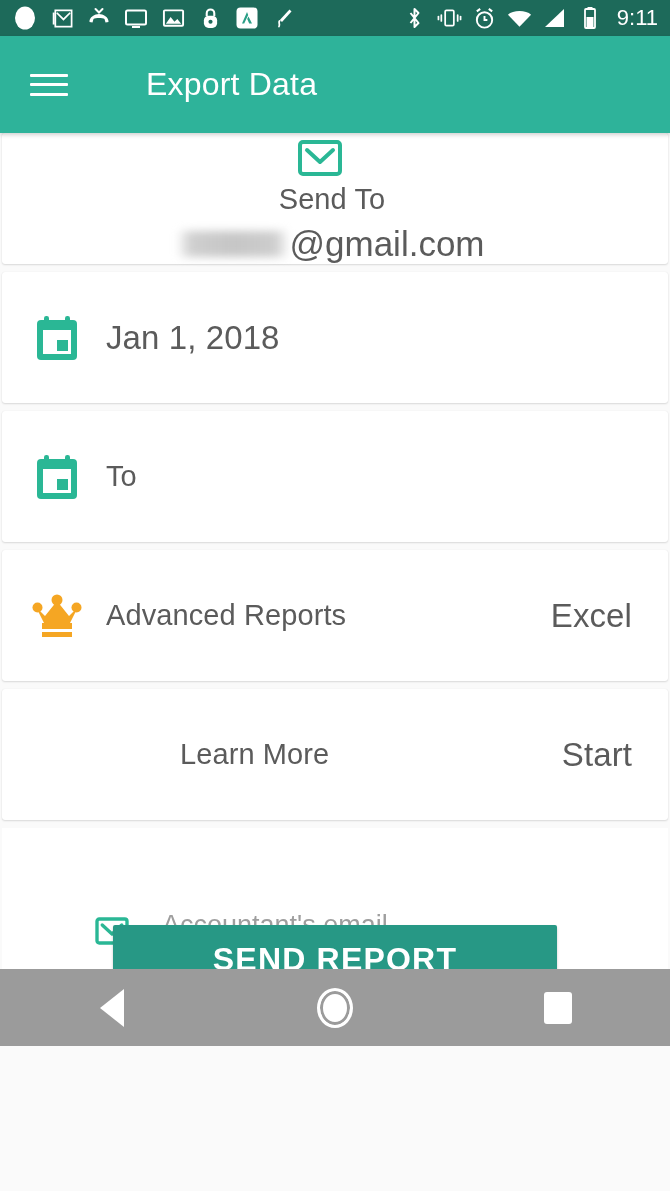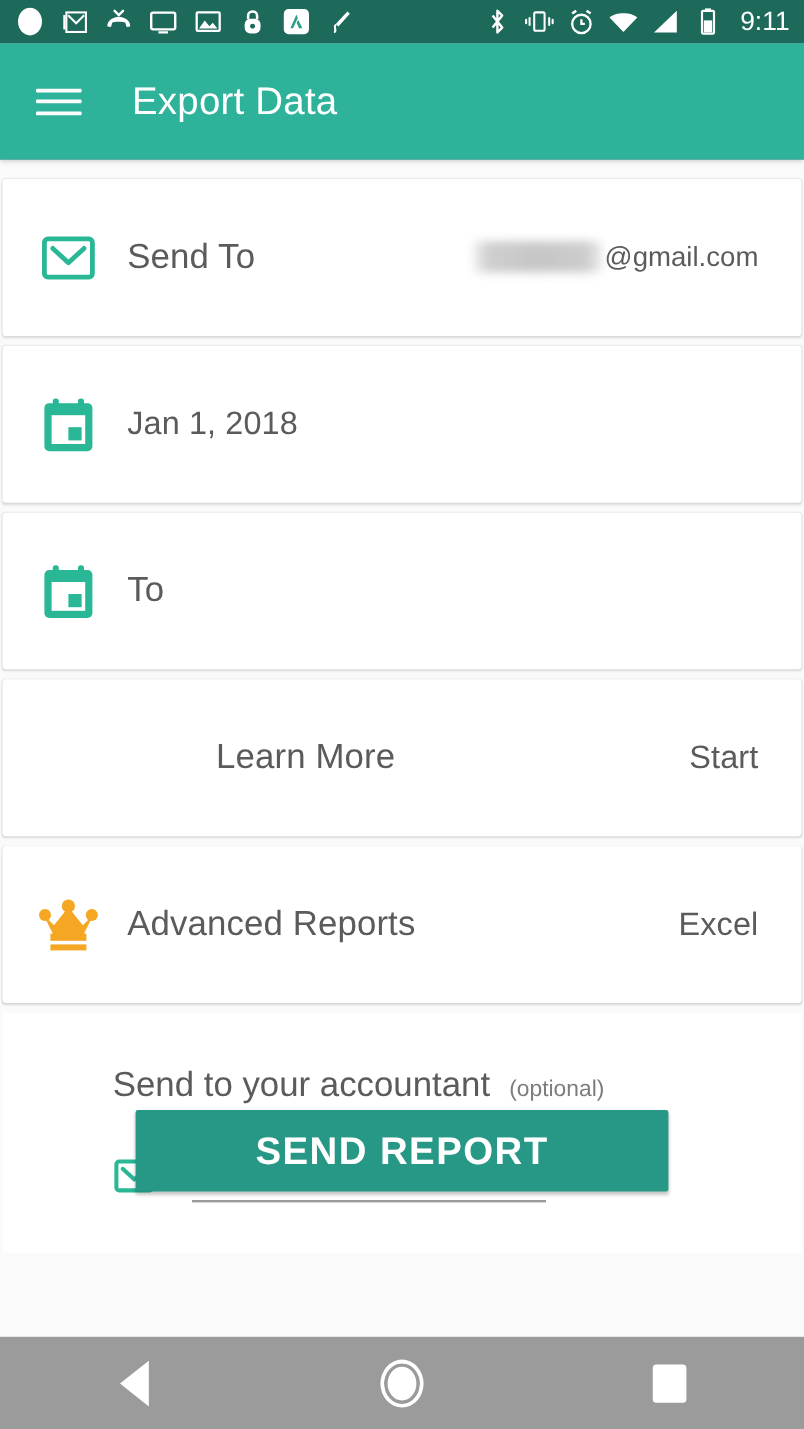--- a/index.html
+++ b/index.html
@@ -8,22 +8,22 @@
     width: 670px;
     height: 1191px;
     overflow: hidden;
     background: #ffffff;
     font-family: "Liberation Sans", sans-serif;
   }
 
   #app {
     position: relative;
     width: 670px;
-    height: 1191px;
-    background: #a3a3a3;
+    height: 1046px;
+    background: #f97316;
   }
 
   
   .status-bar {
     position: absolute;
     top: 0; left: 0;
     width: 670px;
     height: 36px;
     background: #1d6a5a;
     display: flex;
@@ -64,20 +64,21 @@
     position: absolute;
     top: 36px; left: 0;
     width: 670px;
     height: 97px;
     background: #2eb39a;
     display: flex;
     align-items: center;
     padding-left: 30px;
     box-shadow: 0 2px 4px rgba(0,0,0,0.18);
     z-index: 5;
+    gap: 36px;
   }
   .hamburger {
     width: 38px;
     height: 30px;
     display: flex;
     flex-direction: column;
     justify-content: space-between;
     padding: 4px 0;
     cursor: pointer;
   }
@@ -109,54 +110,55 @@
     position: relative;
     background: #ffffff;
     border-radius: 3px;
     margin: 0 2px 8px 2px;
     box-shadow: 0 1px 2px rgba(0,0,0,0.13), 0 0 1px rgba(0,0,0,0.09);
     display: flex;
     align-items: center;
     height: 131px;
     padding: 0 36px 0 30px;
   }
-  .card:first-child { margin-top: 16px; }
+  .card:first-child { margin-top: 0; flex-direction: column; }
 
   .card-icon {
     width: 50px;
     height: 50px;
     flex: 0 0 50px;
     display: flex;
     align-items: center;
     justify-content: center;
     margin-right: 24px;
   }
   .card-icon svg { display: block; }
 
   .card-label {
     font-size: 29px;
     color: #5b5b5b;
     font-weight: 400;
     flex: 1;
     letter-spacing: 0.1px;
   }
   .card-value {
-    font-size: 27px;
+    font-size: 33px;
     color: #5b5b5b;
     font-weight: 400;
     text-align: right;
     white-space: nowrap;
     letter-spacing: 0.1px;
   }
 
   
   .email-value {
     display: flex;
+    align-items: center;
     justify-content: flex-end;
-    font-size: 23px;
+    font-size: 35px;
     color: #5b5b5b;
   }
   .email-blur {
     display: inline-block;
     width: 108px;
     height: 26px;
     margin-right: 2px;
     background: linear-gradient(90deg,
         rgba(205,205,205,0.25) 0%,
         rgba(198,198,198,0.85) 12%,
@@ -427,45 +429,41 @@
           <rect x="9" y="1" width="5" height="9" rx="2.2" fill="#2ab795"></rect>
           <rect x="30" y="1" width="5" height="9" rx="2.2" fill="#2ab795"></rect>
           <rect x="2" y="5" width="40" height="40" rx="4" fill="#2ab795"></rect>
           <rect x="8" y="15" width="28" height="24" fill="#ffffff"></rect>
           <rect x="22" y="25" width="11" height="11" fill="#2ab795"></rect>
         </svg>
       </div>
       <div class="card-label">To</div>
     </div>
 
-    <div class="card card-noicon">
-      <div class="card-label">Learn More</div>
-      <div class="card-value">Start</div>
-    </div>
-
     <div class="card">
       <div class="card-icon">
         <svg width="50" height="44" viewBox="0 0 50 44">
           <circle cx="25" cy="6" r="5.5" fill="#f5a623"></circle>
           <circle cx="5.5" cy="13.5" r="5" fill="#f5a623"></circle>
           <circle cx="44.5" cy="13.5" r="5" fill="#f5a623"></circle>
           <path d="M4 13 L12.5 30 L37.5 30 L46 13 L37 22 L25 7 L13 22 Z" fill="#f5a623"></path>
           <rect x="10" y="29" width="30" height="6" fill="#f5a623"></rect>
           <rect x="10" y="38" width="30" height="5" fill="#f5a623"></rect>
         </svg>
       </div>
       <div class="card-label">Advanced Reports</div>
       <div class="card-value">Excel</div>
     </div>
 
+    <div class="card card-noicon">
+      <div class="card-label">Learn More</div>
+      <div class="card-value">Start</div>
+    </div>
+
     <div class="accountant">
-      <div class="accountant-heading">
-        <span class="accountant-title">Send to your accountant</span>
-        <span class="accountant-optional">(optional)</span>
-      </div>
       <div class="accountant-row">
         <div class="accountant-icon">
           <svg width="36" height="30" viewBox="0 0 48 40" fill="none" stroke="#2ab795" stroke-width="4.5" stroke-linejoin="round">
             <rect x="4" y="4" width="40" height="32" rx="3"></rect>
             <path d="M11 12 L24 24 L37 12" stroke-width="4.5" stroke-linecap="round"></path>
           </svg>
         </div>
         <input class="accountant-input" type="text" placeholder="Accountant's email" style="">
       </div>
     </div>

